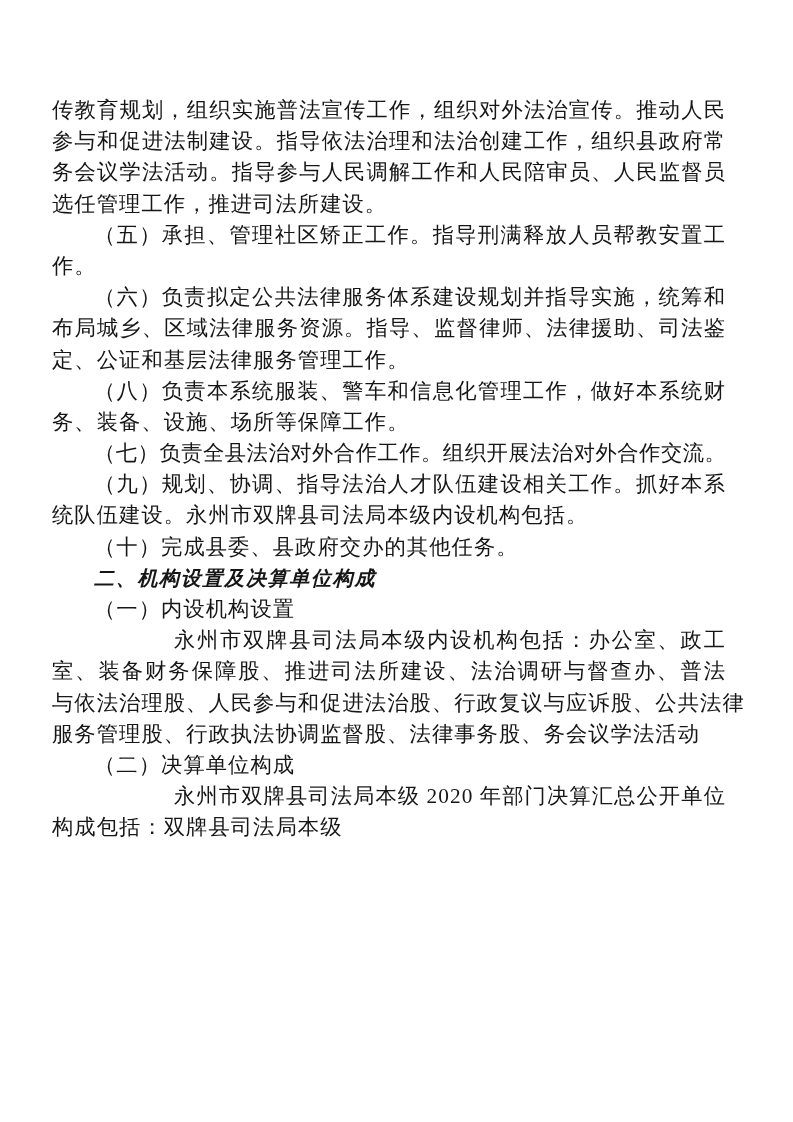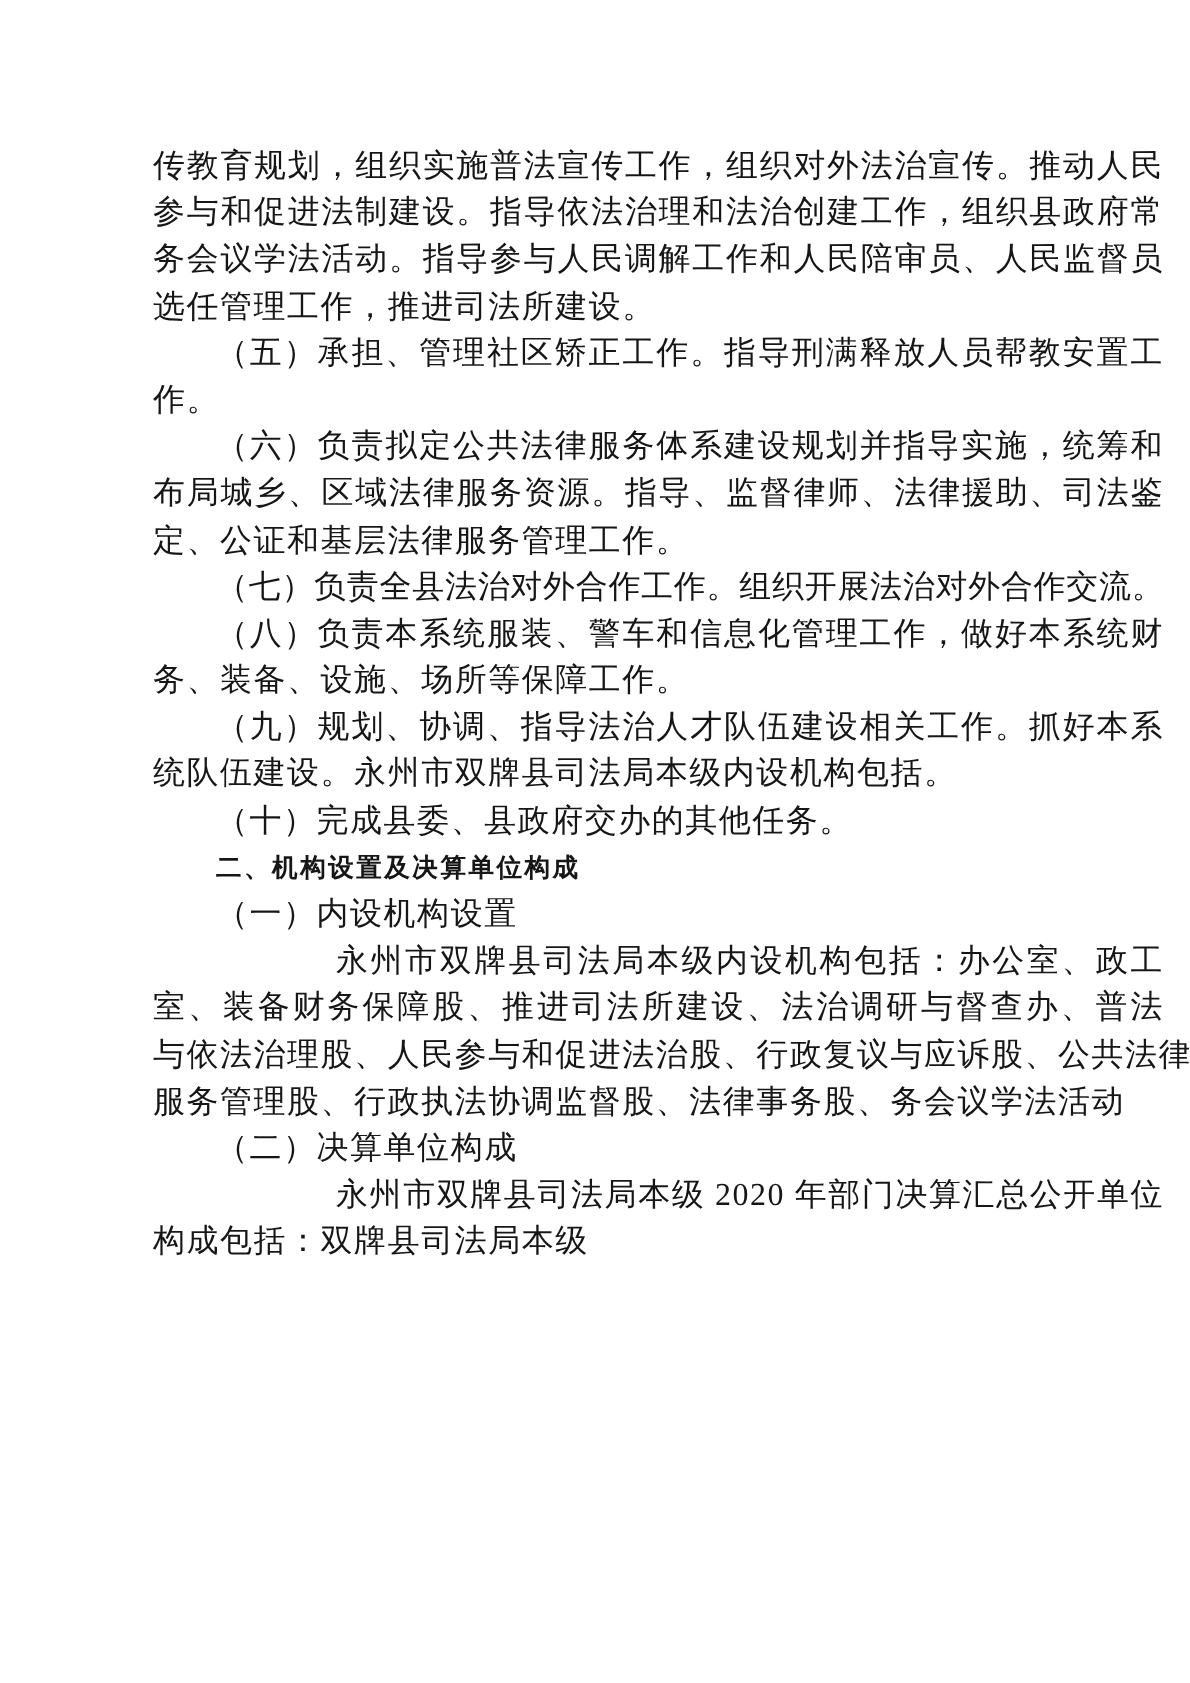--- a/index.html
+++ b/index.html
@@ -10,21 +10,21 @@
   .page {
     position: relative;
     width: 793px;
     height: 1122px;
     background: #ffffff;
     overflow: hidden;
     font-family: "Liberation Serif", "DejaVu Serif", serif;
   }
   .content {
     padding-top: 95px;
-    padding-left: 102px;
+    padding-left: 52px;
     width: 674px;
   }
   .para {
     margin: 0;
     padding: 0;
   }
   .line {
     height: 31.2px;
     line-height: 31.2px;
     font-size: 21.3px;
@@ -51,22 +51,23 @@
   
   .body-indent-full > .line,
   .body-indent-full > .line.last {
     letter-spacing: 0.2px;
     text-align-last: justify;
   }
   
   .heading > .line {
     font-family: "Liberation Sans", "DejaVu Sans", sans-serif;
     font-weight: 700;
-    font-size: 17px;
+    font-size: 20px;
     letter-spacing: 1.7px;
+    font-style: italic;
   }
 </style>
 </head>
 <body>
 
 <div class="page" style="background: rgb(255, 255, 255);">
   <div class="content" style="color: rgb(22, 22, 22);">
       <div class="para body">
         <div class="line first">传教育规划，组织实施普法宣传工作，组织对外法治宣传。推动人民</div>
         <div class="line">参与和促进法制建设。指导依法治理和法治创建工作，组织县政府常</div>
@@ -75,26 +76,26 @@
       </div>
       <div class="para body-indent">
         <div class="line first">（五）承担、管理社区矫正工作。指导刑满释放人员帮教安置工</div>
         <div class="line last">作。</div>
       </div>
       <div class="para body-indent">
         <div class="line first">（六）负责拟定公共法律服务体系建设规划并指导实施，统筹和</div>
         <div class="line">布局城乡、区域法律服务资源。指导、监督律师、法律援助、司法鉴</div>
         <div class="line last">定、公证和基层法律服务管理工作。</div>
       </div>
-      <div class="para body-indent-full">
-        <div class="line first last">（七）负责全县法治对外合作工作。组织开展法治对外合作交流。</div>
-      </div>
       <div class="para body-indent">
         <div class="line first">（八）负责本系统服装、警车和信息化管理工作，做好本系统财</div>
         <div class="line last">务、装备、设施、场所等保障工作。</div>
+      </div>
+      <div class="para body-indent-full">
+        <div class="line first last">（七）负责全县法治对外合作工作。组织开展法治对外合作交流。</div>
       </div>
       <div class="para body-indent">
         <div class="line first">（九）规划、协调、指导法治人才队伍建设相关工作。抓好本系</div>
         <div class="line last">统队伍建设。永州市双牌县司法局本级内设机构包括。</div>
       </div>
       <div class="para body-indent">
         <div class="line first last">（十）完成县委、县政府交办的其他任务。</div>
       </div>
       <div class="para heading">
         <div class="line first last">二、机构设置及决算单位构成</div>

